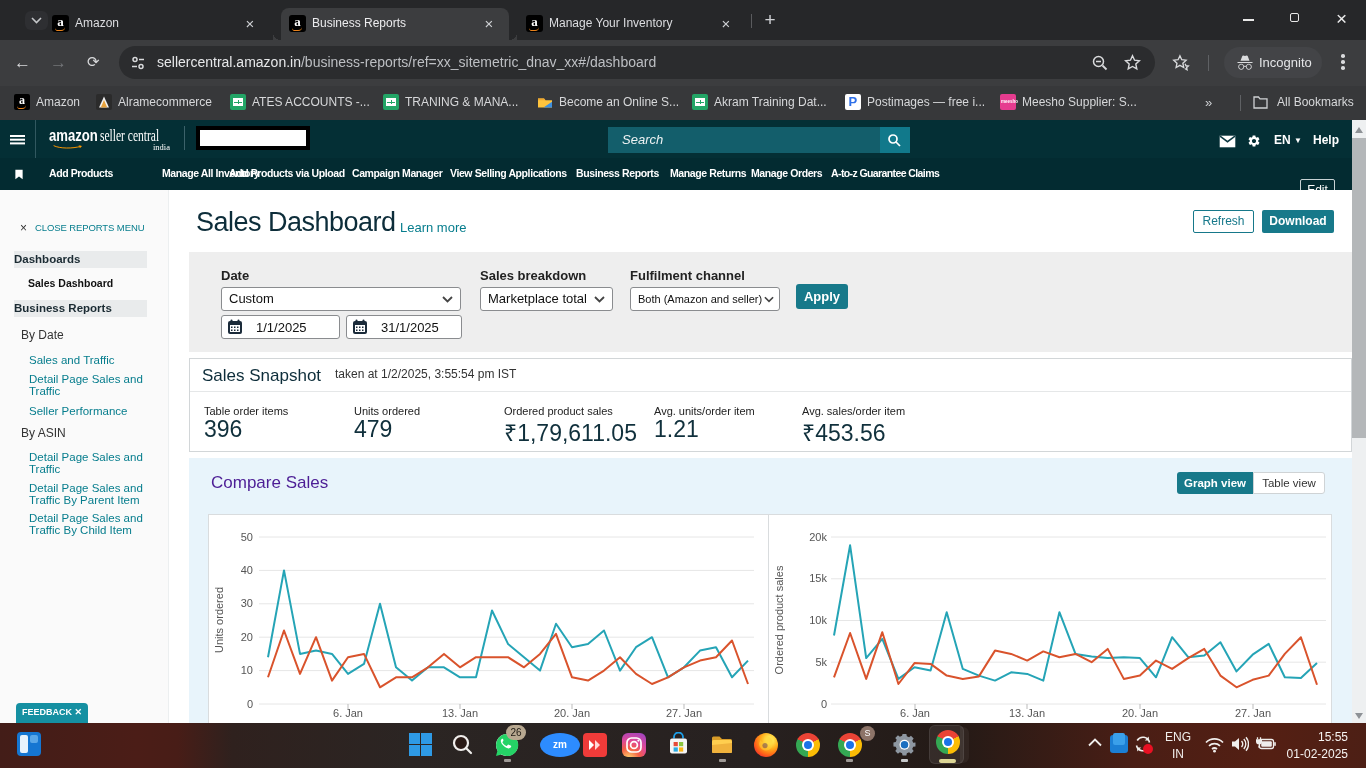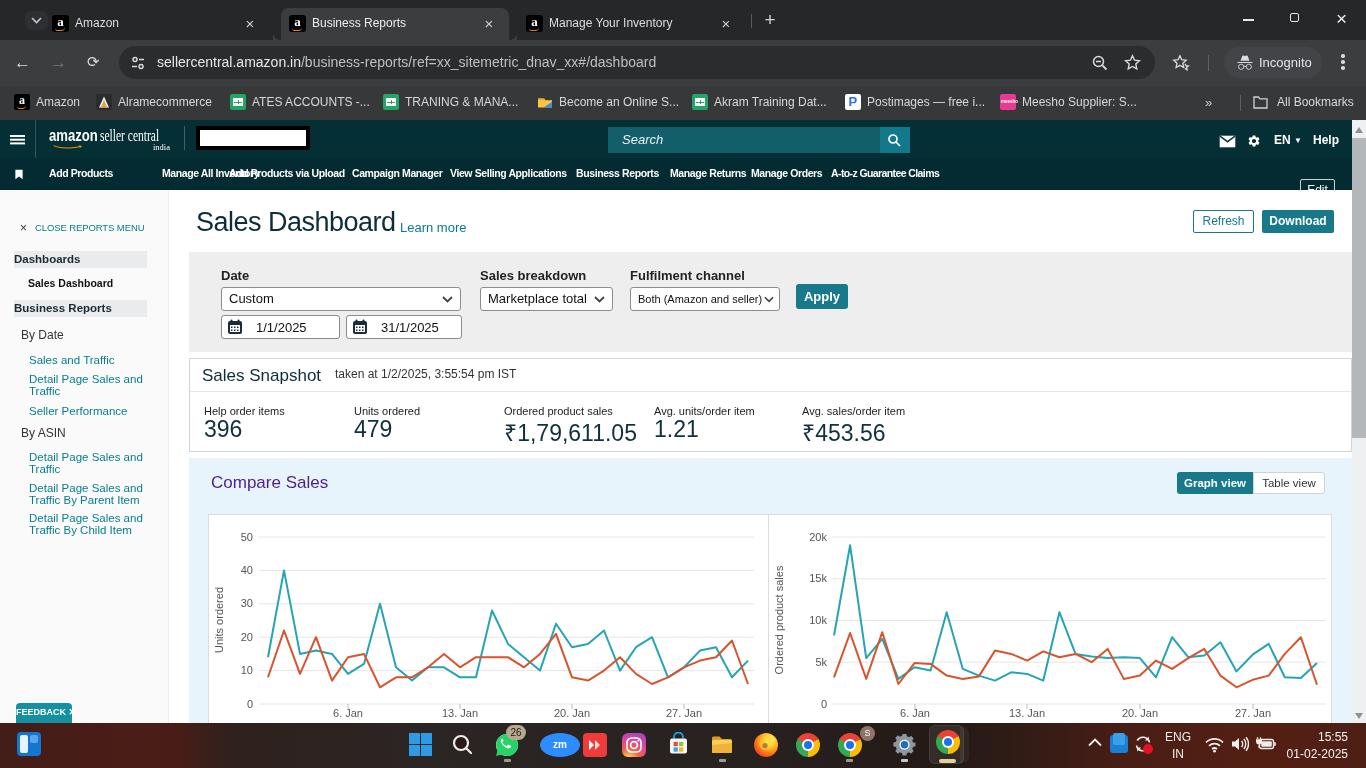--- a/index.html
+++ b/index.html
@@ -215,21 +215,21 @@
 <div class="abs" style="left:28px;top:277px;color:#111;font-weight:bold;font-size:10.5px;">Sales Dashboard</div>
 <div class="sechdr" style="top:300px;">Business Reports</div>
 <div class="abs" style="left:21px;top:328px;color:#333;font-size:12px;">By Date</div>
 <div class="slink" style="top:354px;">Sales and Traffic</div>
 <div class="slink" style="top:373px;">Detail Page Sales and<br>Traffic</div>
 <div class="slink" style="top:405px;">Seller Performance</div>
 <div class="abs" style="left:21px;top:426px;color:#333;font-size:12px;">By ASIN</div>
 <div class="slink" style="top:451px;">Detail Page Sales and<br>Traffic</div>
 <div class="slink" style="top:482px;">Detail Page Sales and<br>Traffic By Parent Item</div>
 <div class="slink" style="top:512px;">Detail Page Sales and<br>Traffic By Child Item</div>
-<div class="abs btn-teal" style="left:16px;top:703px;width:56px;height:20px;font-size:9px;font-weight:bold;line-height:19px;white-space:nowrap;border-radius:4px 4px 0 0;background:#1590a2;">FEEDBACK ✕</div>
+<div class="abs btn-teal" style="left:16px;top:703px;width:72px;height:20px;font-size:9px;font-weight:bold;line-height:19px;white-space:nowrap;border-radius:4px 4px 0 0;background:#1590a2;">FEEDBACK ✕</div>
 
 <div id="main"></div>
 <div class="abs" style="left:196px;top:207px;font-size:27px;color:#0d2d3a;letter-spacing:-.5px;">Sales Dashboard</div>
 <div class="abs" style="left:400px;top:220px;font-size:13px;color:#067d8d;">Learn more</div>
 <div class="abs" style="left:1193px;top:210px;width:61px;height:23px;background:#fff;border:1px solid #16788a;border-radius:2px;color:#16788a;font-size:12px;text-align:center;line-height:21px;">Refresh</div>
 <div class="abs btn-teal" style="left:1262px;top:210px;width:72px;height:23px;font-size:12px;font-weight:bold;line-height:23px;border-radius:2px;">Download</div>
 
 <div class="abs" style="left:189px;top:252px;width:1163px;height:100px;background:#eeeeee;"></div>
 <div class="abs" style="left:221px;top:268px;font-size:13px;font-weight:bold;color:#222;">Date</div>
 <div class="abs" style="left:480px;top:268px;font-size:13px;font-weight:bold;color:#222;">Sales breakdown</div>
@@ -274,21 +274,21 @@
       <rect x="7" y="10.5" width="1.5" height="1.5"></rect>
       <rect x="10" y="10.5" width="1.5" height="1.5"></rect>
     </g>
   </svg>
 <div class="abs" style="left:381px;top:320px;font-size:13px;color:#111;">31/1/2025</div>
 
 <div class="abs" style="left:189px;top:358px;width:1163px;height:94px;background:#fff;border:1px solid #d2d6d8;"></div>
 <div class="abs" style="left:202px;top:366px;font-size:17px;color:#0d2d3a;">Sales Snapshot</div>
 <div class="abs" style="left:335px;top:367px;font-size:12px;color:#333;">taken at 1/2/2025, 3:55:54 pm IST</div>
 <div class="abs" style="left:190px;top:391px;width:1161px;height:1px;background:#e5e7e8;"></div>
-<div class="abs" style="left:204px;top:405px;font-size:11px;color:#222;">Help order items</div>
+<div class="abs" style="left:204px;top:405px;font-size:11px;color:#222;">Table order items</div>
 <div class="abs" style="left:354px;top:405px;font-size:11px;color:#222;">Units ordered</div>
 <div class="abs" style="left:504px;top:405px;font-size:11px;color:#222;">Ordered product sales</div>
 <div class="abs" style="left:654px;top:405px;font-size:11px;color:#222;">Avg. units/order item</div>
 <div class="abs" style="left:802px;top:405px;font-size:11px;color:#222;">Avg. sales/order item</div>
 <div class="abs" style="left:204px;top:416px;font-size:23px;color:#10303c;">396</div>
 <div class="abs" style="left:354px;top:416px;font-size:23px;color:#10303c;">479</div>
 <div class="abs" style="left:504px;top:416px;font-size:23px;color:#10303c;">₹1,79,611.05</div>
 <div class="abs" style="left:654px;top:416px;font-size:23px;color:#10303c;">1.21</div>
 <div class="abs" style="left:802px;top:416px;font-size:23px;color:#10303c;">₹453.56</div>
 

